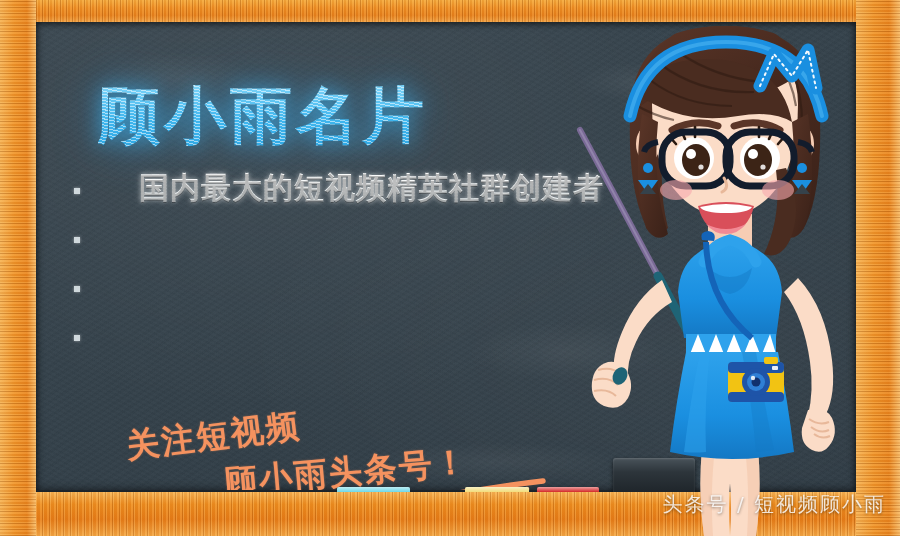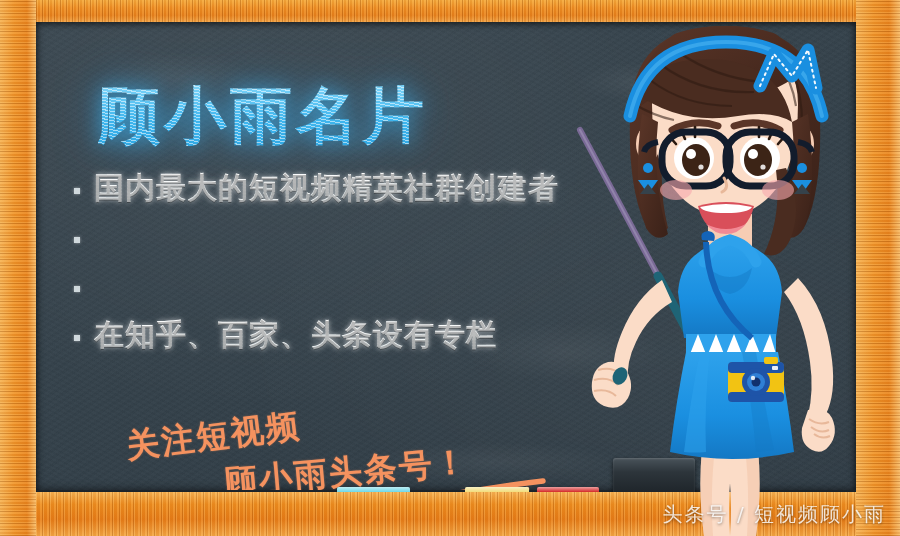--- a/index.html
+++ b/index.html
@@ -72,21 +72,21 @@
       repeating-linear-gradient(12deg, rgba(255,255,255,.55) 0 1px, rgba(255,255,255,0) 1px 3px),
       linear-gradient(180deg,#8fdcfb 0%,#3fb6ee 55%,#2aa3e0 100%);
     -webkit-background-clip:text; background-clip:text;
     -webkit-text-fill-color:transparent;
     filter: drop-shadow(0 0 10px rgba(62,180,240,.75)) drop-shadow(0 0 22px rgba(40,150,220,.45));
     white-space:nowrap;
   }
 
   
   #bullets { position:absolute; left:38px; top:142px; width:600px; }
-  .bullet-row { display:flex; align-items:center; height:49px; }
+  .bullet-row { display:flex; align-items:center; height:49px;gap:45px; }
   .bullet-dot {
     width:6px; height:6px; background:#cfd8dc; margin-right:14px;
     box-shadow:0 0 3px rgba(255,255,255,.5); flex:none; margin-top:4px;
   }
   .bullet-text {
     font-size:30px; font-weight:bold; color:#e8eef0; letter-spacing:1px;
     text-shadow:0 0 4px rgba(255,255,255,.35), 0 1px 0 rgba(0,0,0,.35);
     background:
       repeating-linear-gradient(8deg, rgba(255,255,255,.35) 0 1px, rgba(255,255,255,0) 1px 3px),
       linear-gradient(180deg,#ffffff 0%,#dfe8ea 100%);
@@ -120,21 +120,21 @@
   #eraser {
     position:absolute; left:613px; bottom:38px; width:82px; height:40px;
     background:linear-gradient(180deg,#49535a 0%,#2d353b 35%,#1b2126 100%);
     border-radius:3px; box-shadow:0 2px 4px rgba(0,0,0,.6), inset 0 1px 2px rgba(255,255,255,.15);
   }
   #eraser::after{content:"";position:absolute;left:-3px;right:-3px;bottom:-3px;height:6px;
     background:linear-gradient(180deg,#e8e4dc,#b8b2a6);border-radius:2px;}
 
   
   #watermark {
-    position:absolute; right:14px; bottom:8px;
+    position:absolute; right:14px; bottom:18px;
     font-size:20px; color:rgba(255,255,255,.82); letter-spacing:2px;
     text-shadow:0 1px 3px rgba(0,0,0,.45); white-space:nowrap;
   }
 
   
   #girl { position:absolute; left:590px; top:18px; width:310px; height:518px; }
   #girl svg { display:block; }
 </style>
 </head>
 <body>
@@ -157,21 +157,20 @@
           <span class="bullet-text">国内最大的短视频精英社群创建者</span>
         </div>
         <div class="bullet-row">
           <span class="bullet-dot"></span>
         </div>
         <div class="bullet-row">
           <span class="bullet-dot"></span>
         </div>
         <div class="bullet-row">
           <span class="bullet-dot"></span>
-          <span class="bullet-text">在知乎、百家、头条设有专栏</span>
         </div>
       </div>
 
       <div id="hand1">关注短视频</div>
       <div id="hand2">顾小雨头条号！</div>
       <svg id="swoosh" viewBox="0 0 260 56">
         <path d="M4 50 C70 34 150 16 252 4" stroke="#f5925f" stroke-width="5.5" fill="none" stroke-linecap="round"></path>
         <path d="M80 44 C130 34 182 22 236 12" stroke="#f5925f" stroke-width="4.5" fill="none" stroke-linecap="round"></path>
       </svg>
 

